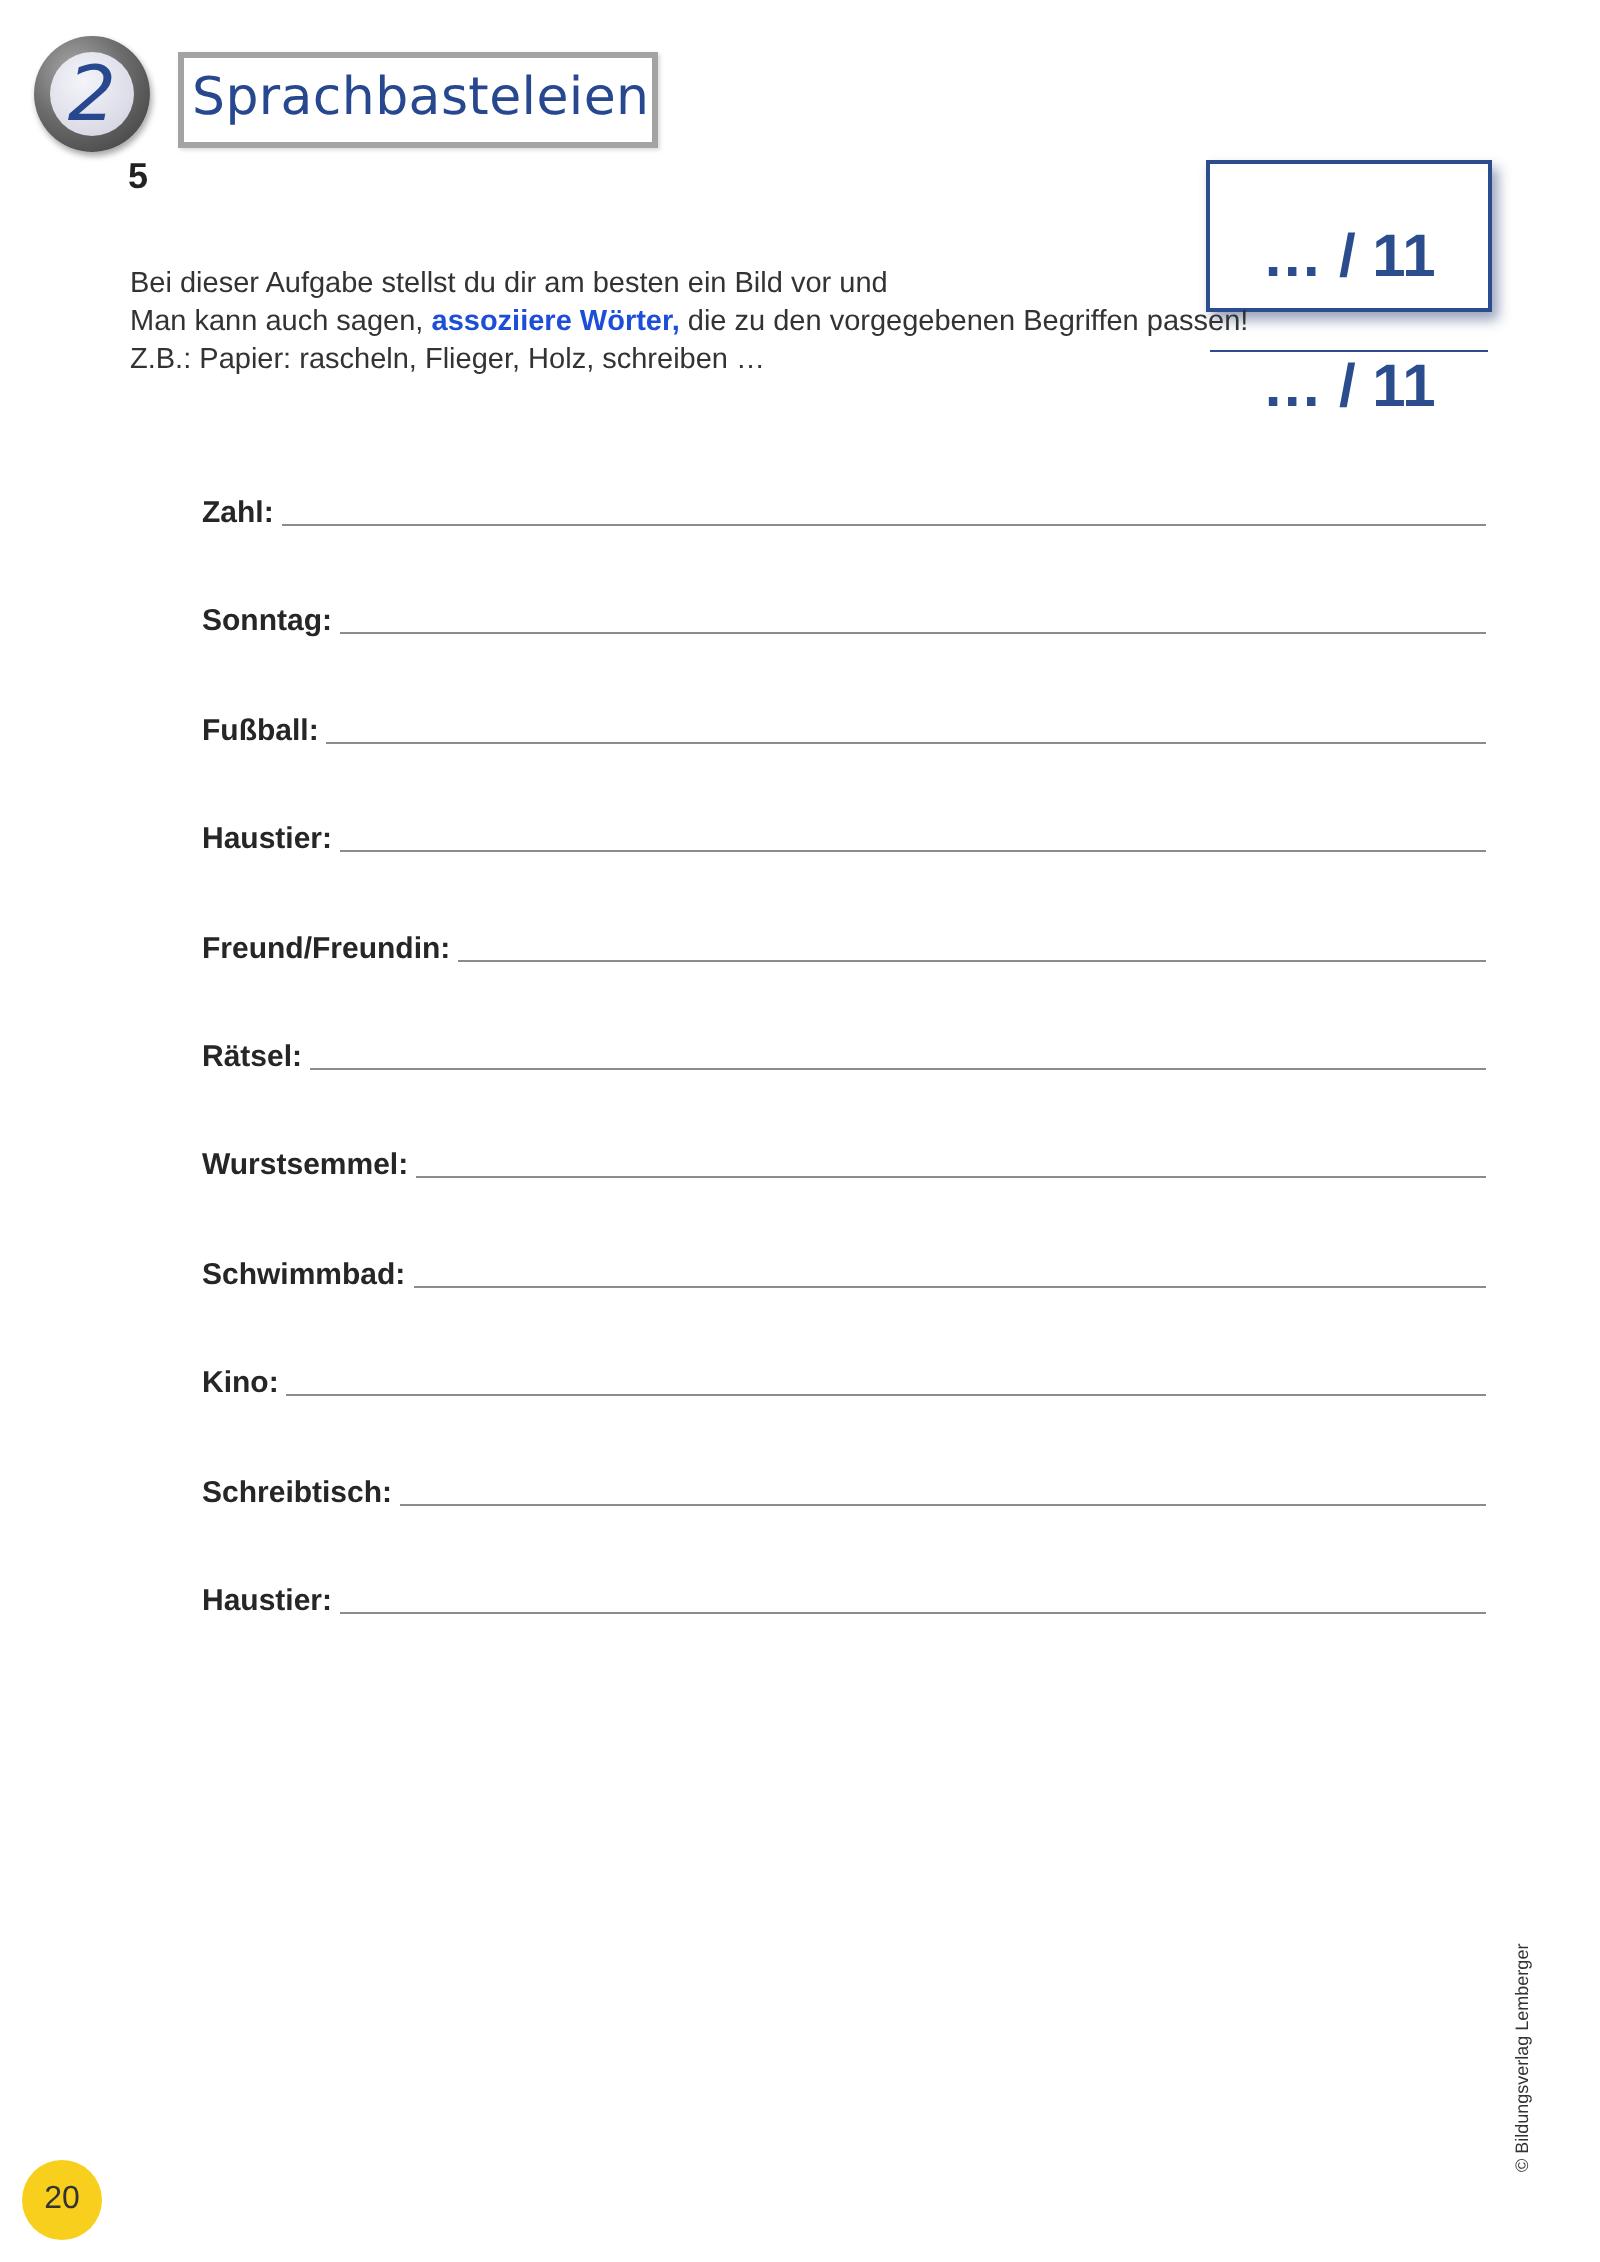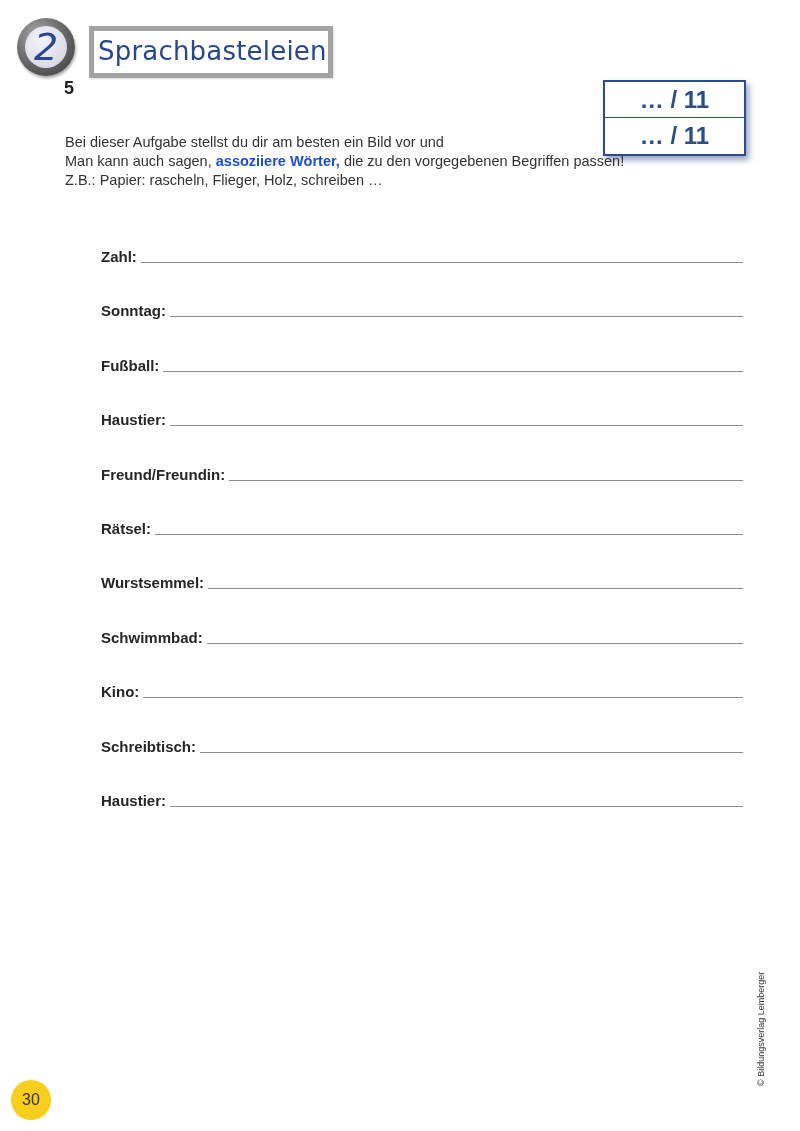--- a/index.html
+++ b/index.html
@@ -14,36 +14,36 @@
   }
   .badge-inner {
     position: absolute; left: 8px; top: 8px; width: 42px; height: 42px; border-radius: 50%;
     background: radial-gradient(circle at 40% 35%, #f4f4fa 0%, #dadbe6 70%, #c3c4d2 100%);
     display: flex; align-items: center; justify-content: center;
     font-family: "DejaVu Sans", sans-serif; font-size: 38px; font-style: italic;
     color: #27488f; line-height: 1;
   }
   .title-box {
     position: absolute; left: 89px; top: 26px; width: 234px; height: 42px;
-    border: 5px solid #a3a3a3; background: #fff;
+    border: 3px solid #a3a3a3; background: #fff;
     box-shadow: 1px 1px 2px rgba(0,0,0,0.15);
   }
   .title-text {
     position: absolute; left: 4px; top: 5px; font-family: "DejaVu Sans", sans-serif;
     font-size: 26px; color: #27488f; letter-spacing: 0.2px;
   }
   .task-number { position: absolute; left: 64px; top: 78px; font-size: 18px; font-weight: bold; color: #222; }
   .score-box {
     position: absolute; left: 603px; top: 80px; width: 139px; height: 72px;
     border: 2px solid #2b4d8e; background: #fff;
     box-shadow: 3px 4px 6px rgba(30,50,110,0.45);
   }
   .score-row {
     height: 35px; display: flex; align-items: center; justify-content: center;
-    font-size: 24px; font-weight: bold; color: #2b4d8e; line-height: 1;
+    font-size: 30px; font-weight: bold; color: #2b4d8e; line-height: 1; margin-top: 29px;
   }
   .score-row + .score-row { border-top: 1.5px solid #2b4d8e; }
   .instructions {
     position: absolute; left: 65px; top: 133px; width: 660px;
     font-size: 14.5px; line-height: 19px; color: #333;
   }
   .instructions p { margin: 0; white-space: nowrap; }
   .instructions b { color: #1d4ed8; }
   .fields { position: absolute; left: 65px; top: 246px; width: 678px; }
   .field-row { display: flex; align-items: flex-end; height: 54.4px; }
@@ -127,13 +127,13 @@
     <span class="field-label">Schreibtisch:</span>
     <input class="field-line" value="" style="">
   </div>
   <div class="field-row">
     <span class="field-label">Haustier:</span>
     <input class="field-line" value="" style="">
   </div>
 </div>
 
 <div class="copyright">© Bildungsverlag Lemberger</div>
-<div class="page-number">30</div>
+<div class="page-number">20</div>
 
 </body></html>

